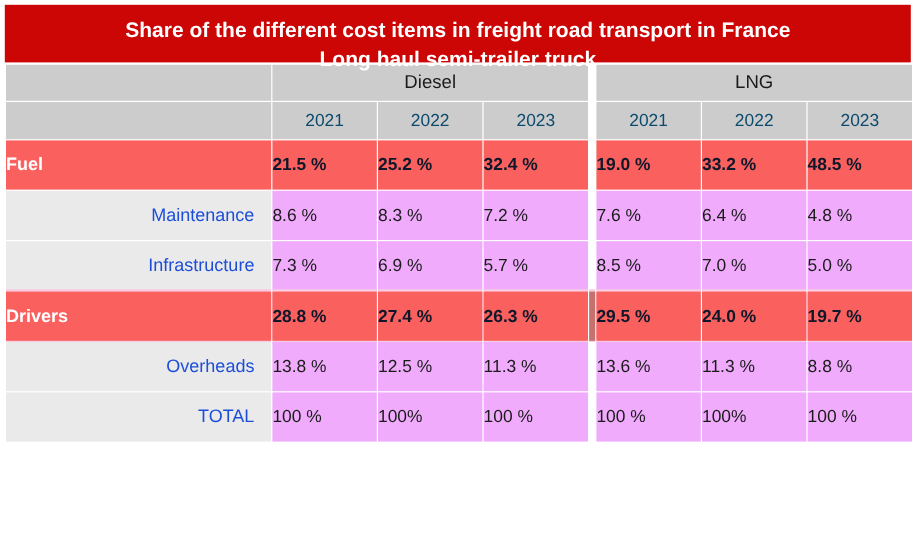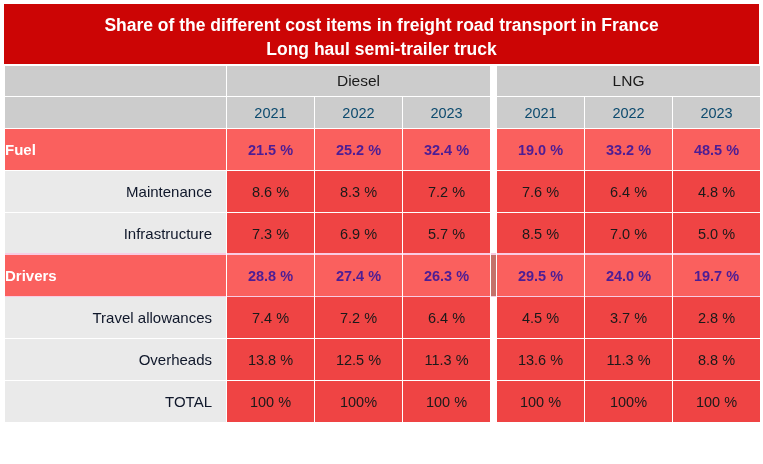--- a/index.html
+++ b/index.html
@@ -19,21 +19,21 @@
   
   .title-bar{
     background:#CC0505;
     color:#ffffff;
     text-align:center;
     font-size:17.5px;
     font-weight:bold;
     line-height:24px;
     padding:9px 20px 10px 20px;
     box-sizing:border-box;
-    height:60px;
+    height:48px;
   }
   .title-line{display:block;white-space:nowrap;}
 
   
   table.cost-table{
     width:755px;
     border-collapse:separate;
     border-spacing:1px 1px;
     table-layout:fixed;
     margin-top:1px;
@@ -66,50 +66,49 @@
     font-size:14.5px;
     text-align:center;
     height:31px;
   }
   .gap-cell{background:#ffffff;}
   .gap-head{background:#ffffff;}
 
   
   tr.row-normal td.lbl{
     background:#EAEAEA;
-    color:#0f172a;
+    color:#1d4ed8;
     font-size:15px;
     text-align:right;
     padding-right:14px;
     height:41px;
   }
   tr.row-normal td.val{
-    background:#ef4444;
+    background:#f0abfc;
     color:#1a1a1a;
     font-size:14.5px;
-    text-align:center;
     height:41px;
   }
 
   
   tr.row-hl td.lbl{
     background:#FA605E;
     color:#ffffff;
     font-size:15px;
     font-weight:bold;
     text-align:left;
     padding-right:14px;
     height:41px;
   }
   tr.row-hl td.val{
     background:#FA605E;
-    color:#4c1d95;
+    color:#0f172a;
     font-size:14.5px;
     font-weight:bold;
-    text-align:center;
+    text-align:left;
     height:41px;
   }
 
   
   tr.row-sel td.lbl,tr.row-sel td.val{
     box-shadow:0 -2px 0 0 #F9CBE2, 0 2px 0 0 #F9CBE2;
     margin-left:31px;
   }
   tr.row-sel td.gap-cell{
     background:#C4726B;
@@ -190,30 +189,20 @@
           <td class="lbl">Drivers</td>
           <td class="val">28.8 %</td>
           <td class="val">27.4 %</td>
           <td class="val">26.3 %</td>
           <td class="gap-cell"></td>
           <td class="val">29.5 %</td>
           <td class="val">24.0 %</td>
           <td class="val">19.7 %</td>
         </tr>
         <tr class="row-normal">
-          <td class="lbl">Travel allowances</td>
-          <td class="val">7.4 %</td>
-          <td class="val">7.2 %</td>
-          <td class="val">6.4 %</td>
-          <td class="gap-cell"></td>
-          <td class="val">4.5 %</td>
-          <td class="val">3.7 %</td>
-          <td class="val">2.8 %</td>
-        </tr>
-        <tr class="row-normal">
           <td class="lbl">Overheads</td>
           <td class="val">13.8 %</td>
           <td class="val">12.5 %</td>
           <td class="val">11.3 %</td>
           <td class="gap-cell"></td>
           <td class="val">13.6 %</td>
           <td class="val">11.3 %</td>
           <td class="val">8.8 %</td>
         </tr>
         <tr class="row-normal">

